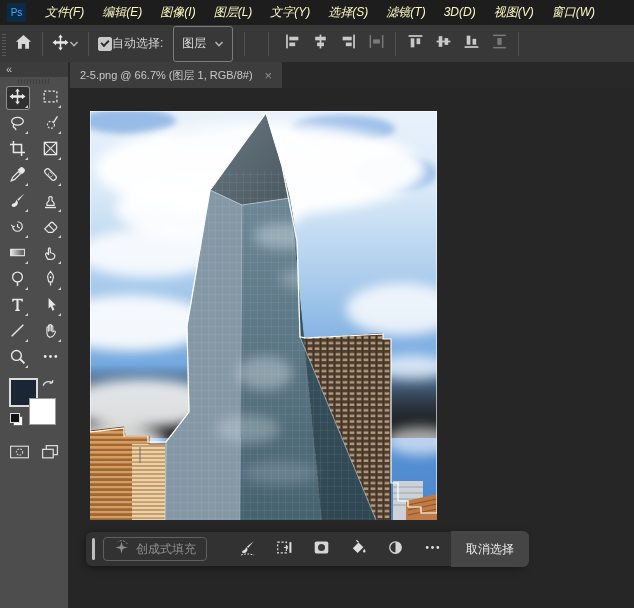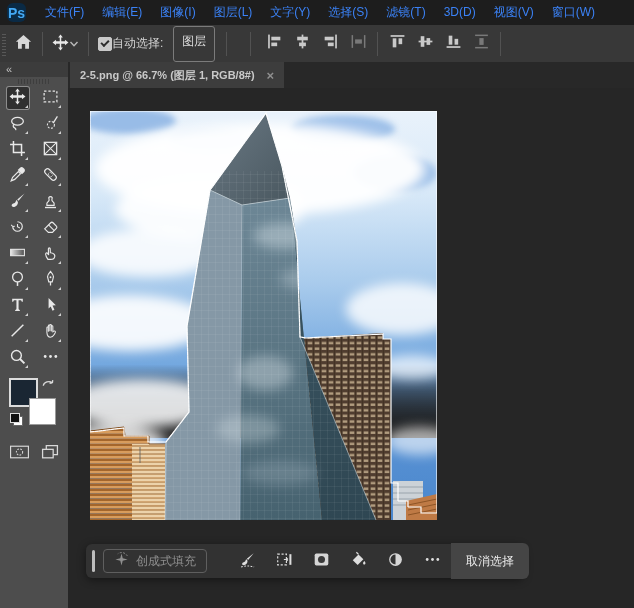--- a/index.html
+++ b/index.html
@@ -1,36 +1,36 @@
 <!DOCTYPE html>
 <html><head>
 <meta charset="utf-8">
 <style>
   html,body{margin:0;padding:0;background:#262626;}
   body{width:634px;height:608px;position:relative;overflow:hidden;
        font-family:"Liberation Sans","DejaVu Sans",sans-serif;-webkit-font-smoothing:antialiased;}
   
   #menubar{position:absolute;top:0;left:0;right:0;height:25px;background:#1d1d1d;
            display:flex;align-items:center;padding-left:7px;}
-  #ps-logo{width:19px;height:19px;border-radius:6px;background:#0a2a45;color:#43a9f5;
-           font-size:14px;font-weight:bold;display:flex;align-items:center;justify-content:center;margin-right:10px;}
-  .menu-item{color:#3b82f6;font-size:12px;padding:0 9px;line-height:25px;white-space:nowrap;}
+  #ps-logo{width:19px;height:19px;border-radius:0;background:#0a2a45;color:#43a9f5;
+           font-size:10px;font-weight:normal;display:flex;align-items:center;justify-content:center;margin-right:10px;}
+  .menu-item{color:#fef9c3;font-size:12px;padding:0 9px;line-height:25px;white-space:nowrap;font-style:italic;}
   
   #optionsbar{position:absolute;top:25px;left:0;right:0;height:37px;background:#383838;
               border-bottom:1px solid #242424;display:flex;align-items:center;}
   #ob-grip{width:4px;height:24px;margin-left:2px;
            background:repeating-linear-gradient(0deg,#585858 0 1px,transparent 1px 3px);}
   .ob-sep{width:1px;height:24px;background:#525252;margin:0 9px;flex:0 0 auto;}
   .ob-item{display:flex;align-items:center;color:#d2d2d2;font-size:12px;gap:0;flex:0 0 auto;}
   .cb{width:12px;height:12px;border:1px solid #989898;border-radius:2px;position:relative;flex:0 0 auto;}
   .cb.checked{background:#c9c9c9;border-color:#c9c9c9;}
   .cb.checked::after{content:'';position:absolute;left:2px;top:2px;width:6px;height:3px;
                      border-left:2px solid #2c2c2c;border-bottom:2px solid #2c2c2c;transform:rotate(-45deg);}
   #layer-dropdown{border:1px solid #7b7b7b;border-radius:3px;height:22px;display:flex;align-items:center;
-                  gap:8px;padding:6px 8px;color:#dcdcdc;font-size:12px;margin:0 2px;flex-direction:column;}
+                  gap:8px;padding:6px 8px;color:#dcdcdc;font-size:12px;margin:0 2px;}
   .align-btn{width:28px;height:26px;display:flex;align-items:center;justify-content:center;}
   .align-btn.dim{opacity:.45;}
   
   #sidebar{position:absolute;left:0;top:62px;width:68px;bottom:0;background:#4d4d4d;}
   #sidebar-header{height:15px;background:#3c3c3c;color:#c2c2c2;font-size:11px;line-height:14px;
                   padding-left:6px;letter-spacing:-2px;}
   #toolbar-grip{height:9px;display:flex;align-items:center;justify-content:center;}
   #toolbar-grip div{width:32px;height:5px;
       background:repeating-linear-gradient(90deg,#3e3e3e 0 1px,transparent 1px 3px);}
   #tools{display:grid;grid-template-columns:22px 22px;column-gap:11px;row-gap:4px;
@@ -45,28 +45,28 @@
   #fg-swatch{position:absolute;left:9px;top:1px;width:25px;height:25px;border:2px solid #dcdcdc;}
   #bg-swatch{position:absolute;left:29px;top:21px;width:25px;height:25px;border:1px solid #9a9a9a;background:#fff;}
   #swap-colors{position:absolute;left:42px;top:0px;}
   #default-colors{position:absolute;left:10px;top:36px;width:13px;height:13px;}
   #default-colors .b{position:absolute;left:0;top:0;width:8px;height:8px;background:#111;border:1px solid #ddd;z-index:2;}
   #default-colors .w{position:absolute;right:0;bottom:0;width:8px;height:8px;background:#fff;border:1px solid #666;}
   #mode-row{display:flex;justify-content:space-between;padding:6px 9px 0 9px;align-items:center;}
   
   #tabbar{position:absolute;left:68px;right:0;top:62px;height:26px;background:#282828;}
   #doc-tab{position:absolute;left:2px;top:0;height:26px;background:#3d3d3d;display:flex;align-items:center;
-           padding:0 10px;gap:12px;font-weight:bold;}
+           padding:0 10px;gap:12px;}
   #doc-tab .title{color:#c9c9c9;font-size:11px;white-space:nowrap;}
   #doc-tab .close{color:#909090;font-size:13px;line-height:13px;}
   
   #canvas-area{position:absolute;left:68px;top:88px;right:0;bottom:0;background:#262626;}
   #canvas-image{position:absolute;left:22px;top:23px;width:347px;height:409px;}
   
-  #taskbar{position:absolute;left:18px;top:456px;width:438px;height:34px;background:#323232;
+  #taskbar{position:absolute;left:18px;top:444px;width:438px;height:34px;background:#323232;
            border-radius:6px;display:flex;align-items:center;box-shadow:0 2px 8px rgba(0,0,0,.45);}
   #tb-grip{width:3px;height:22px;background:#bdbdbd;border-radius:2px;margin:0 8px 0 6px;flex:0 0 auto;}
   #genfill-btn{height:22px;border:1px solid #5f5f5f;border-radius:4px;display:flex;align-items:center;
                gap:7px;padding:0 10px;color:#8f8f8f;font-size:12px;flex:0 0 auto;white-space:nowrap;}
   #tb-icons{display:flex;margin-left:22px;}
   .tb-icon{width:37px;height:34px;display:flex;align-items:center;justify-content:center;}
   #deselect-btn{margin-left:auto;height:26px;background:#454545;border-radius:0 6px 6px 0;
                 display:flex;align-items:center;padding:5px 15px;color:#ececec;font-size:12px;white-space:nowrap;}
 </style>
 </head>

